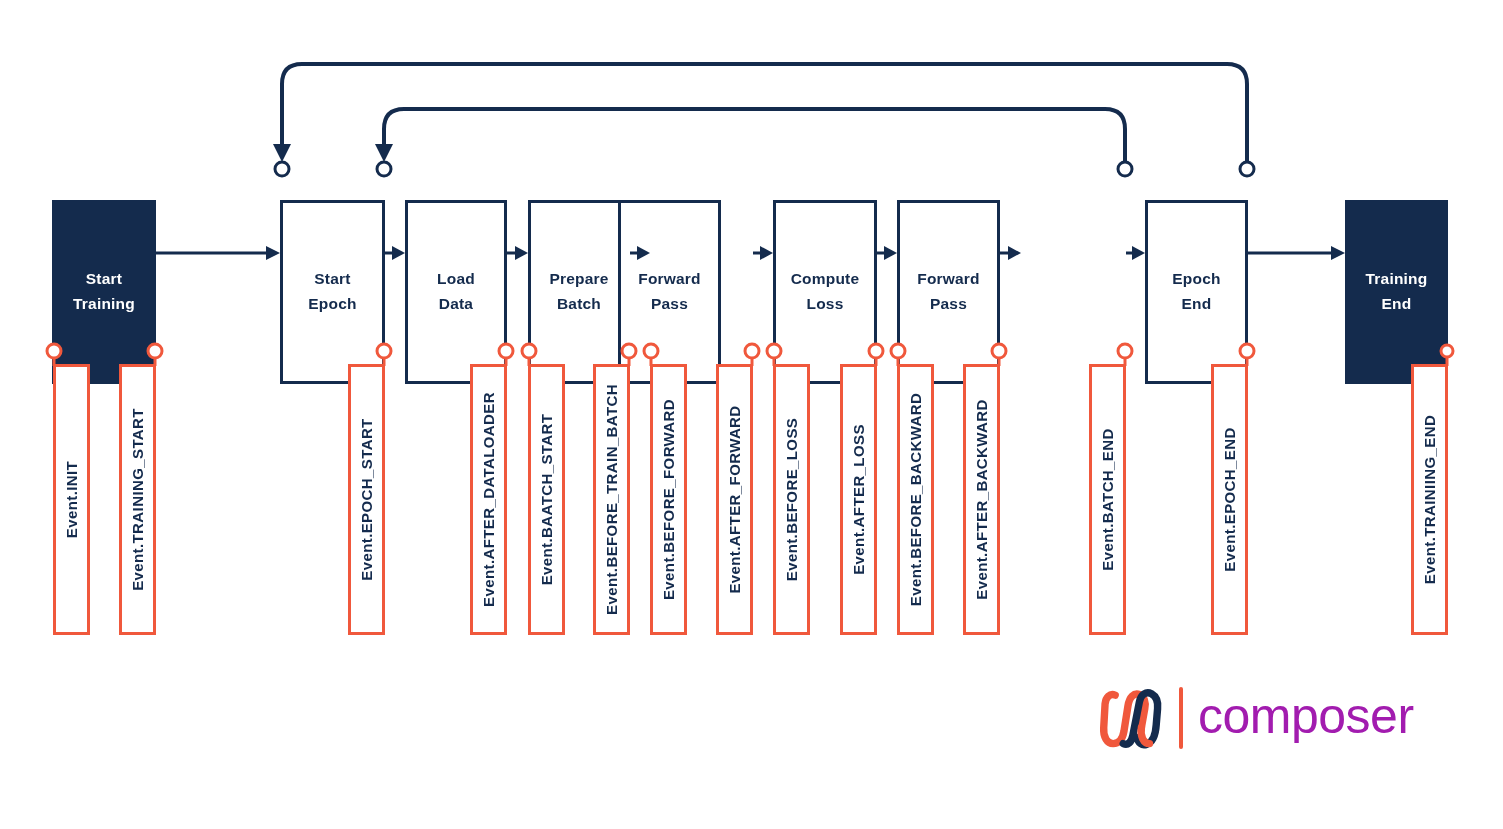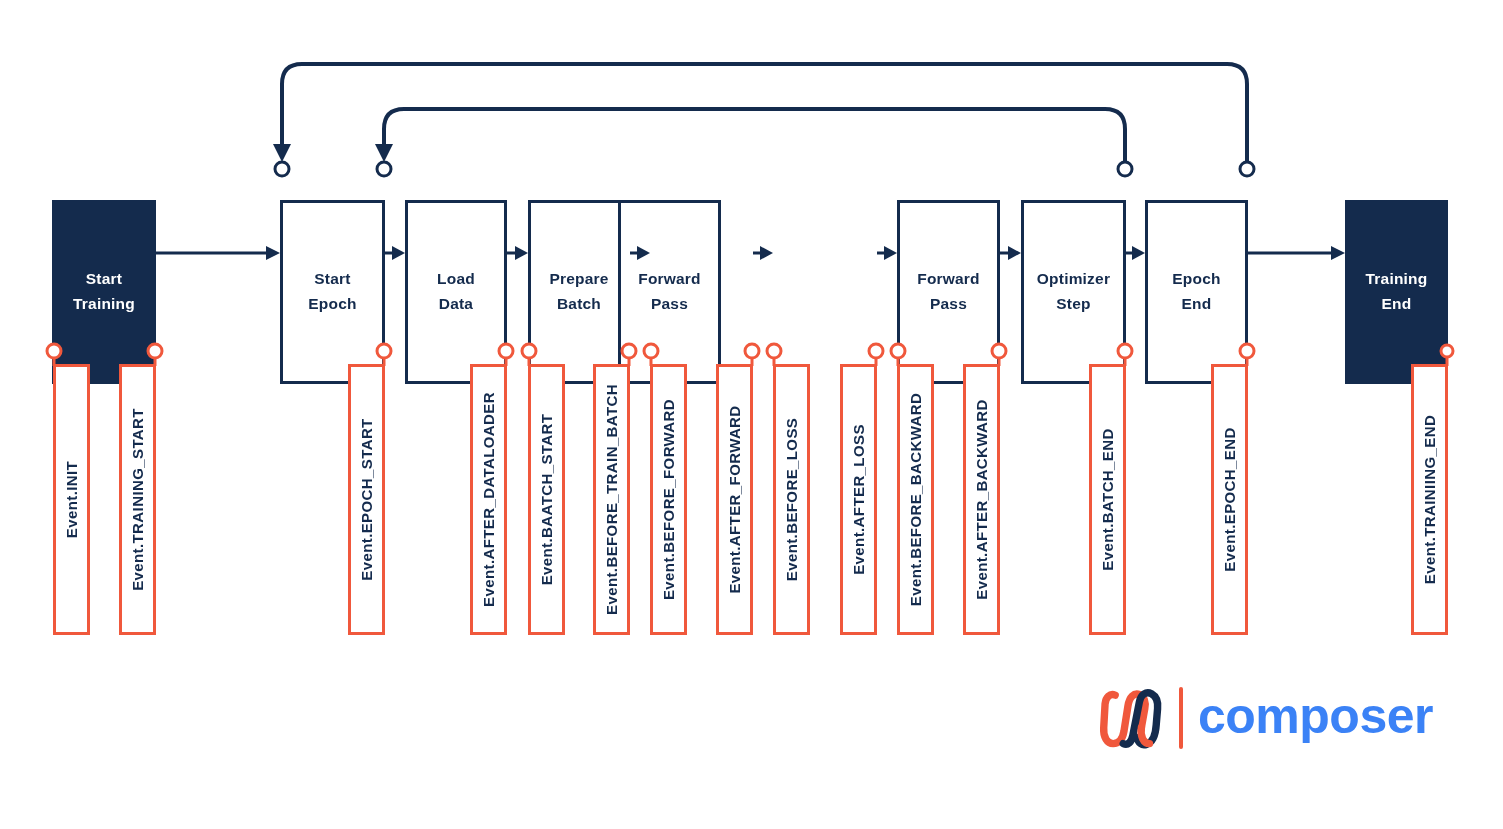--- a/index.html
+++ b/index.html
@@ -23,21 +23,21 @@
   .event .lbl{transform:rotate(-90deg);white-space:nowrap;color:#142B4D;
               font-weight:700;font-size:15px;letter-spacing:.4px;}
 
   
   svg.connectors{position:absolute;left:0;top:0;pointer-events:none;}
 
   
   .logo{position:absolute;left:1097px;top:683px;height:70px;
         display:flex;align-items:center;}
   .logo .bar{width:4px;height:62px;background:#F0583C;margin:0 15px 0 12px;border-radius:2px;}
-  .logo .word{color:#3b82f6;font-size:50px;font-weight:700;letter-spacing:-.5px;line-height:1;
+  .logo .word{color:#a21caf;font-size:50px;font-weight:400;letter-spacing:-.5px;line-height:1;
               padding-bottom:4px;}
 </style>
 </head>
 <body>
 
 <div class="stage">
 
   <div class="box filled" style="left:52px;width:104px">
       <span class="lbl">Start
 Training</span>
@@ -51,27 +51,27 @@
 Batch</span>
     </div>
   <div class="box" style="left:405px;width:102px">
       <span class="lbl">Load
 Data</span>
     </div>
   <div class="box" style="left:618px;width:103px">
       <span class="lbl">Forward
 Pass</span>
     </div>
+  <div class="box" style="left:773px;width:104px">
+      <span class="lbl">Compute
+Loss</span>
+    </div>
   <div class="box" style="left:897px;width:103px">
       <span class="lbl">Forward
 Pass</span>
-    </div>
-  <div class="box" style="left:1021px;width:105px">
-      <span class="lbl">Optimizer
-Step</span>
     </div>
   <div class="box" style="left:1145px;width:103px">
       <span class="lbl">Epoch
 End</span>
     </div>
   <div class="box filled" style="left:1345px;width:103px">
       <span class="lbl">Training
 End</span>
     </div>
 

